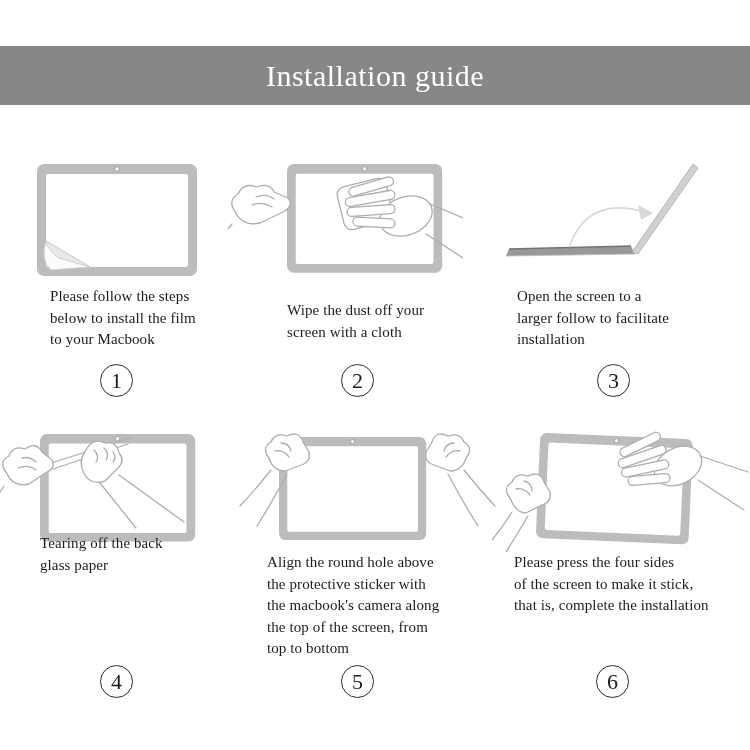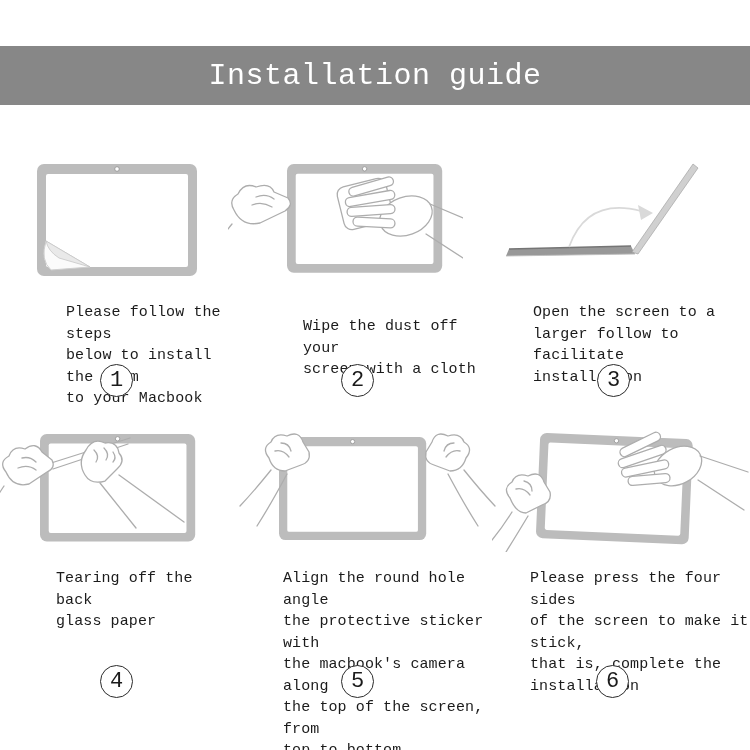--- a/index.html
+++ b/index.html
@@ -1,30 +1,30 @@
 <!DOCTYPE html>
 <html><head>
 <meta charset="utf-8">
 <style>
   html,body{margin:0;padding:0;background:#ffffff;}
   .canvas{
     position:relative;width:750px;height:750px;background:#ffffff;overflow:hidden;
-    font-family:Liberation Mono, monospace;
+    font-family:Liberation Serif, serif;
   }
   .header{
     position:absolute;left:0;top:46px;width:750px;height:59px;
     background:#878787;display:flex;align-items:center;justify-content:center;
   }
   .title{
     color:#ffffff;font-size:30px;letter-spacing:0.5px;font-weight:400;
   }
   .step{display:contents;}
   .illus{position:absolute;}
   .caption{
-    position:absolute;margin:16px;color:#1b1b1b;font-size:15px;line-height:21.5px;
+    position:absolute;margin:0;color:#1b1b1b;font-size:15px;line-height:21.5px;
     white-space:pre-line;letter-spacing:0.1px;
   }
   .badge{
     position:absolute;width:33px;height:33px;box-sizing:border-box;
     border:1.6px solid #2b2b2b;border-radius:50%;
     display:flex;align-items:center;justify-content:center;
     font-size:22px;color:#1b1b1b;font-weight:400;background:#fff;
   }
   .sk{stroke:#adadad;fill:none;stroke-width:1.3;stroke-linecap:round;stroke-linejoin:round;}
   .skf{stroke:#adadad;fill:#ffffff;stroke-width:1.3;stroke-linecap:round;stroke-linejoin:round;}
@@ -113,39 +113,39 @@
 
       <path class="skf" d="M6,46 Q-2,36 9,30 Q13,19 25,23 Q36,15 42,26 L52,34 Q56,42 47,46 L29,58 Q13,62 6,46 Z"></path>
       <path class="sk" d="M22,32 q8,-2 14,4 M18,42 q10,-4 18,2"></path>
       <path class="sk" d="M4,60 Q-4,72 -10,82"></path>
 
       <path class="skf" d="M86,24 Q93,11 105,17 Q117,15 119,27 Q126,35 117,43 L105,55 Q91,59 85,49 Q77,36 86,24 Z"></path>
       <path class="sk" d="M94,24 q6,6 2,12 M104,22 q6,6 2,12 M113,26 q4,6 0,10"></path>
 
       <path class="sk" d="M100,57 L136,102 M119,49 L184,96"></path>
     </svg>
-    <p class="caption" style="left:40px;top:552px;width:180px">Tearing off the back
+    <p class="caption" style="left:40px;top:533px;width:180px">Tearing off the back
 glass paper</p>
     <span class="badge" style="left:100px;top:665px">4</span>
   </section>
 
   
   <section class="step">
     <svg class="illus" style="left:235px;top:428px" width="265" height="120">
       <use href="#tablet" transform="translate(44,9) scale(0.92)"></use>
 
       <path class="skf" d="M34,30 Q26,20 36,14 Q40,4 52,8 Q64,2 68,14 L74,24 Q76,34 66,37 L50,43 Q38,43 34,30 Z"></path>
       <path class="sk" d="M46,15 q8,0 10,8 M40,23 q8,-2 14,6"></path>
       <path class="sk" d="M36,42 Q20,62 5,78 M52,46 Q36,76 22,98"></path>
 
       <path class="skf" d="M231,30 Q239,20 229,14 Q225,4 213,8 Q201,2 197,14 L191,24 Q189,34 199,37 L215,43 Q227,43 231,30 Z"></path>
       <path class="sk" d="M219,15 q-8,0 -10,8 M225,23 q-8,-2 -14,6"></path>
       <path class="sk" d="M229,42 Q245,62 260,78 M213,46 Q229,76 243,98"></path>
     </svg>
-    <p class="caption" style="left:267px;top:552px;width:210px">Align the round hole angle
+    <p class="caption" style="left:267px;top:552px;width:210px">Align the round hole above
 the protective sticker with
 the macbook's camera along
 the top of the screen, from
 top to bottom</p>
     <span class="badge" style="left:341px;top:665px">5</span>
   </section>
 
   
   <section class="step">
     <svg class="illus" style="left:492px;top:426px" width="258" height="126">

